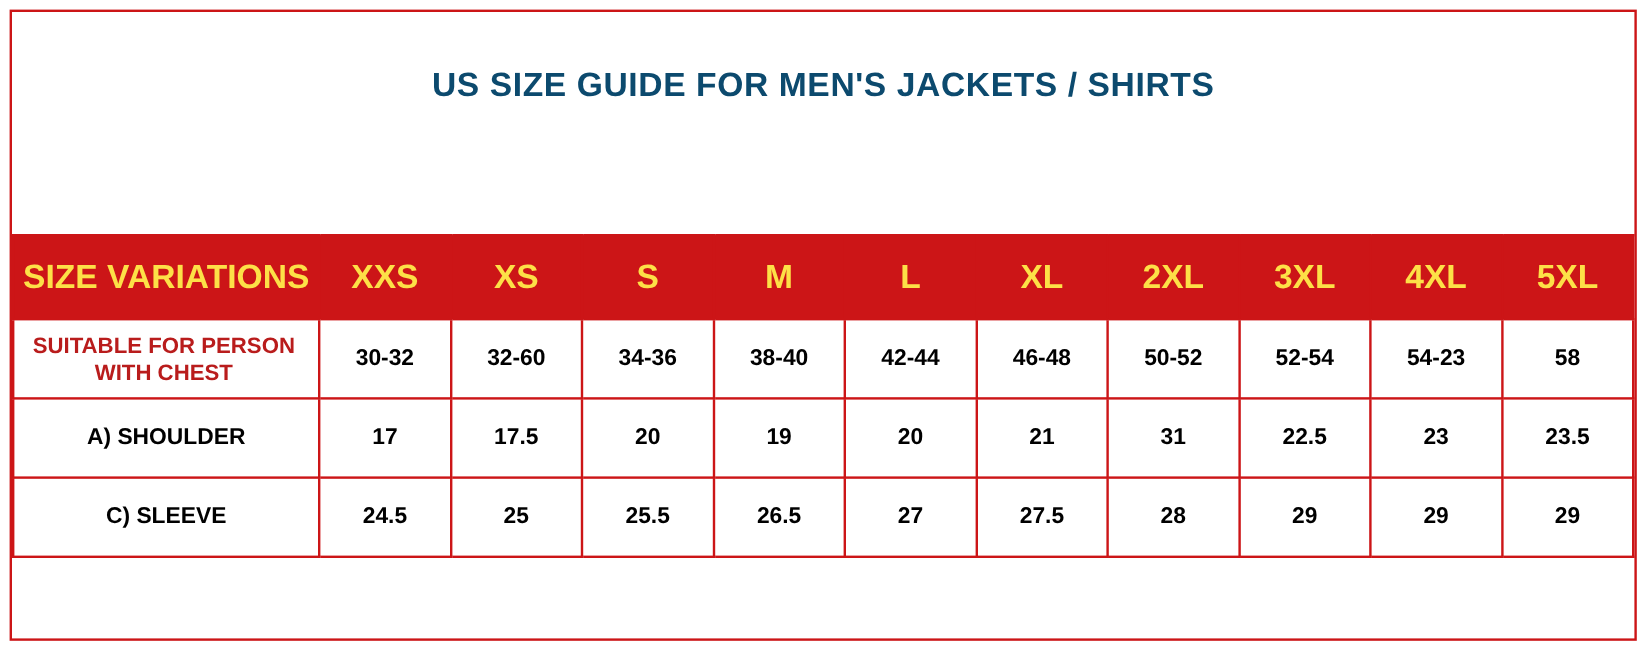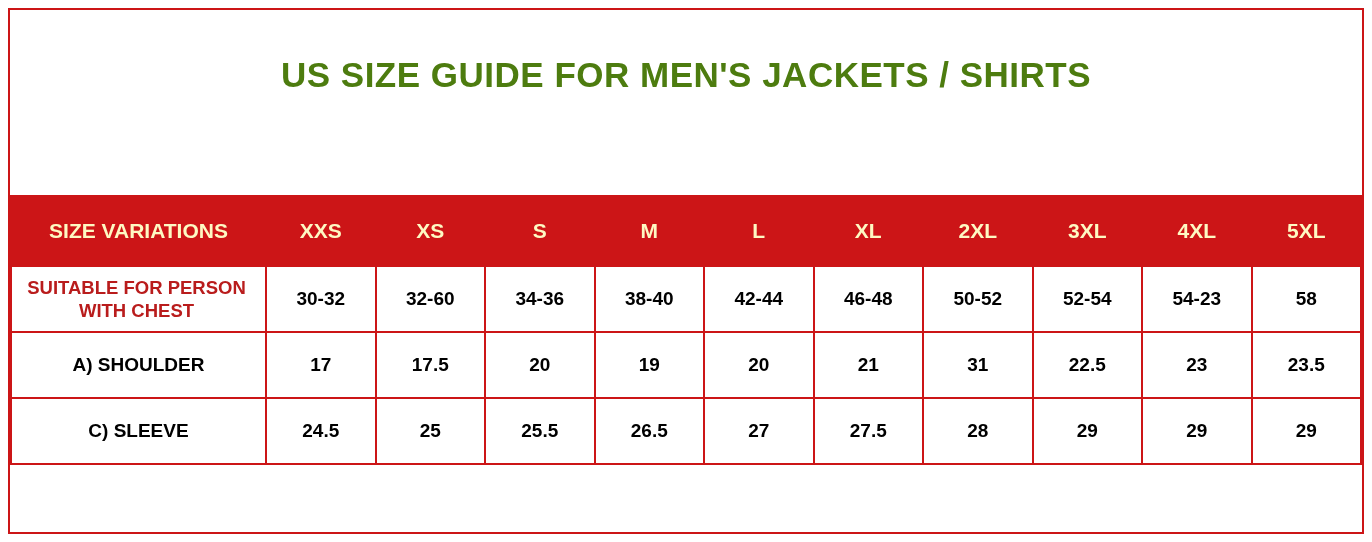--- a/index.html
+++ b/index.html
@@ -30,22 +30,22 @@
   }
   .title-area {
     height: 185px;
     box-sizing: border-box;
     display: flex;
     align-items: flex-start;
     justify-content: center;
     padding-top: 45px;
   }
   .title {
-    color: #4d7c0f;
-    font-size: 35px;
+    color: #0c4a6e;
+    font-size: 28px;
     font-weight: bold;
     letter-spacing: 0.5px;
     text-align: right;
     white-space: nowrap;
   }
   table.size-table {
     width: 100%;
     border-collapse: collapse;
     table-layout: fixed;
   }
@@ -56,22 +56,22 @@
     vertical-align: middle;
     font-size: 19px;
     font-weight: bold;
     color: #000000;
     height: 66px;
     box-sizing: border-box;
     padding: 2px 4px;
   }
   table.size-table th {
     background: #cc1517;
-    color: #fef9c3;
-    font-size: 21px;
+    color: #fde047;
+    font-size: 28px;
     height: 70px;
   }
   th.header-first,
   td.label-cell {
     text-align: left;
     padding-left: 16px;
     width: 255px;
   }
   td.label-cell {
     font-size: 19px;

